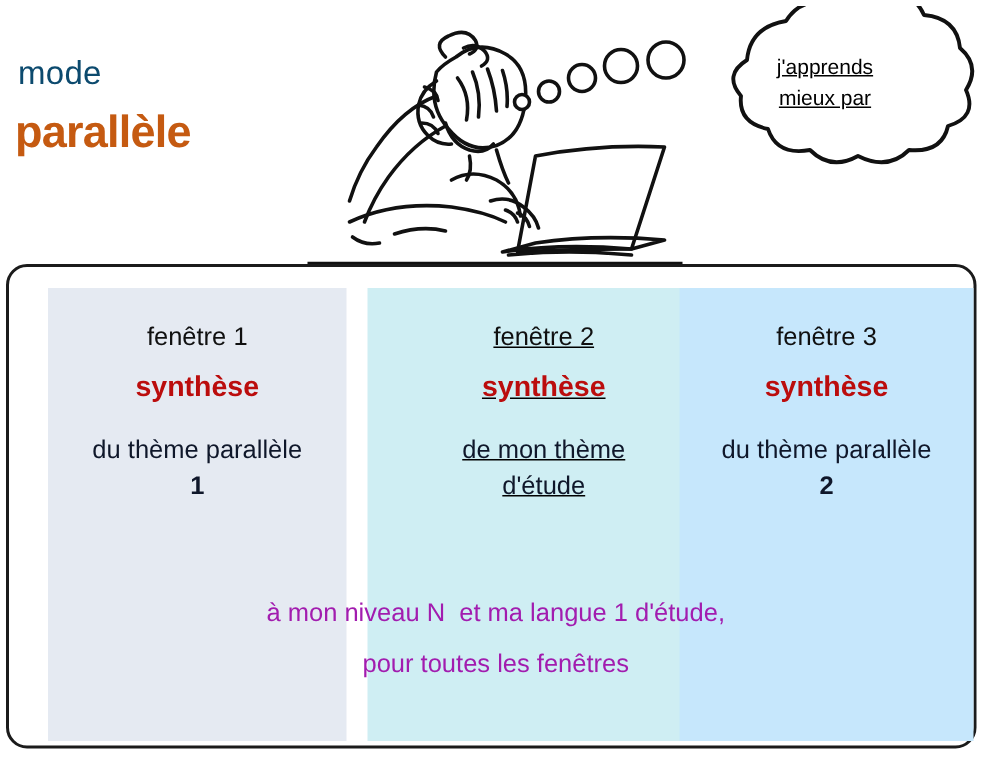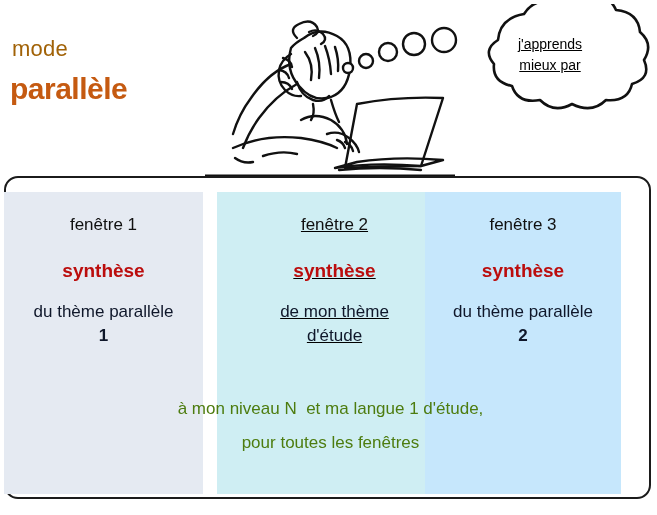--- a/index.html
+++ b/index.html
@@ -17,21 +17,21 @@
     background: #ffffff;
     overflow: hidden;
   }
 
   
   .mode-label {
     position: absolute;
     left: 12px;
     top: 36px;
     font-size: 22px;
-    color: #a16207;
+    color: #0c4a6e;
     letter-spacing: 0.2px;
     white-space: nowrap;
   }
   .mode-title {
     position: absolute;
     left: 10px;
     top: 72px;
     font-size: 30px;
     font-weight: bold;
     color: #c55a11;
@@ -81,21 +81,21 @@
     width: 647px;
     height: 323px;
     border: 2.5px solid #1b1b1b;
     border-radius: 14px;
     background: #ffffff;
     box-sizing: border-box;
   }
 
   .panels {
     position: absolute;
-    left: 4px;
+    left: 32px;
     top: 192px;
     width: 617px;
     height: 302px;
   }
   .panel {
     position: absolute;
     top: 0;
     height: 302px;
     box-sizing: border-box;
     padding-top: 22px;
@@ -104,21 +104,21 @@
   .panel-2 { left: 213px; width: 235px; background: #cfeef3; text-decoration: underline; }
   .panel-3 { left: 421px; width: 196px; background: #c6e7fc; }
 
   .panel-head {
     font-size: 17px;
     color: #101010;
     text-align: center;
     line-height: 22px;
   }
   .panel-synth {
-    margin-top: 24px;
+    margin-top: 12px;
     font-size: 19px;
     font-weight: bold;
     color: #bb0d0d;
     text-align: center;
     line-height: 22px;
   }
   .panel-sub {
     margin-top: 18px;
     font-size: 17px;
     color: #0f172a;
@@ -133,21 +133,21 @@
 
   
   .footer-lines {
     position: absolute;
     left: 20px;
     top: 392px;
     width: 621px;
     text-align: center;
     font-size: 17px;
     line-height: 34px;
-    color: #4d7c0f;
+    color: #a21caf;
     pointer-events: none;
   }
   .footer-lines .line {
     display: block;
     white-space: pre;
   }
 </style>
 </head>
 <body>
 

